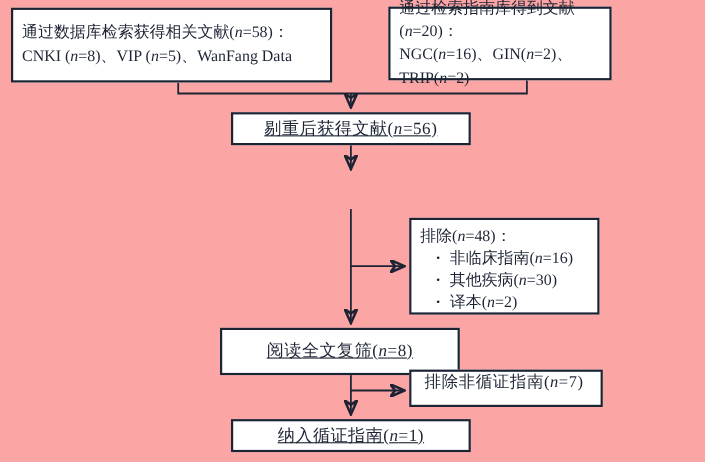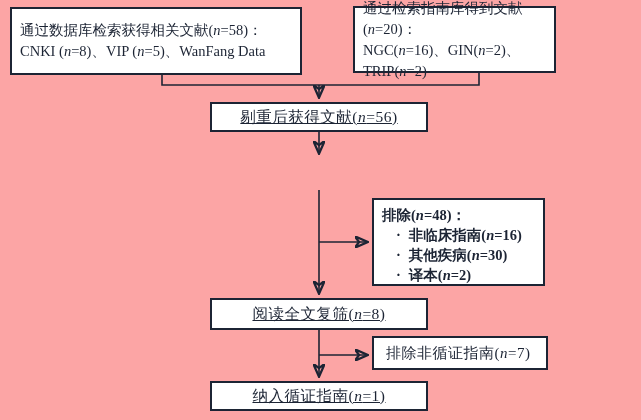--- a/index.html
+++ b/index.html
@@ -36,29 +36,28 @@
     display: flex;
     align-items: center;
     justify-content: center;
     text-align: center;
     letter-spacing: 0.5px;
     text-decoration: underline;
   }
   .leftline {
     font-size: 15px;
     display: flex;
-    align-items: center;
+    align-items: flex-start;
     padding-left: 12px;
     letter-spacing: 0.5px;
   }
   .excl-list {
     font-size: 14.5px;
     line-height: 20px;
     padding: 5px 6px 16px 8px;
-    font-weight: bold;
   }
   .excl-item {
     padding-left: 14px;
   }
   .excl-item::before {
     content: "\00B7";
     font-weight: bold;
     margin-right: 8px;
   }
   #connectors {
@@ -108,21 +107,21 @@
   </div>
 
 
   <div class="box excl-list" style="left:372px; top:198px; width:173px; height:88px;">
     <div>排除(<i>n</i>=48)：</div>
     <div class="excl-item">非临床指南(<i>n</i>=16)</div>
     <div class="excl-item">其他疾病(<i>n</i>=30)</div>
     <div class="excl-item">译本(<i>n</i>=2)</div>
   </div>
 
-  <div class="box centered" style="left:210px; top:298px; width:218px; height:32px;">
+  <div class="box centered" style="left:200px; top:298px; width:218px; height:43px;">
     <span>阅读全文复筛(<i>n</i>=8)</span>
   </div>
 
   <div class="box leftline" style="left:372px; top:336px; width:176px; height:34px;">
     <span>排除非循证指南(<i>n</i>=7)</span>
   </div>
 
   <div class="box centered" style="left:210px; top:381px; width:218px; height:30px;">
     <span>纳入循证指南(<i>n</i>=1)</span>
   </div>

